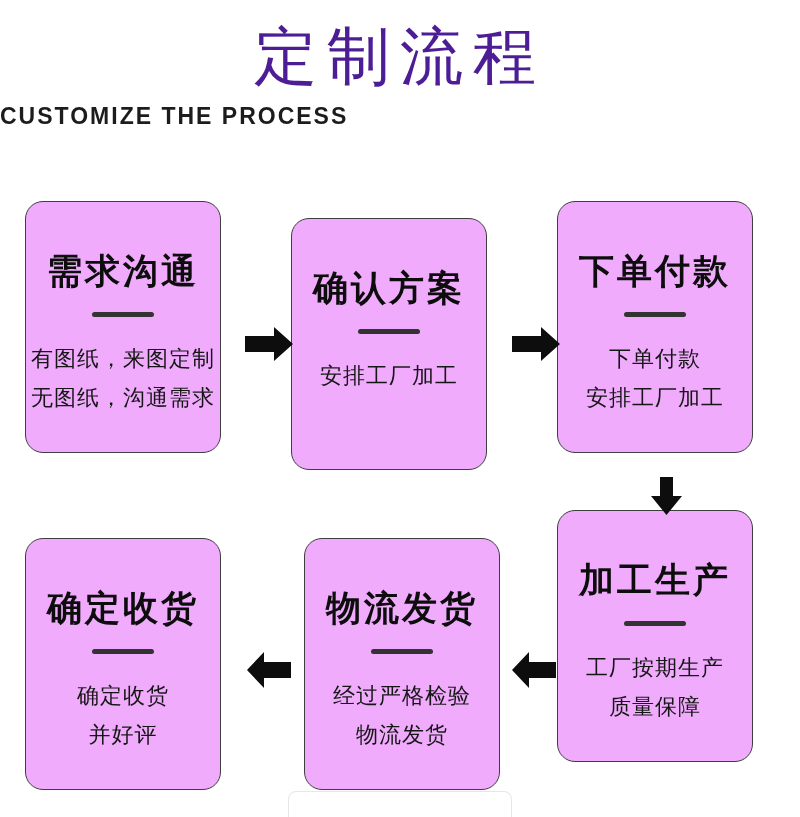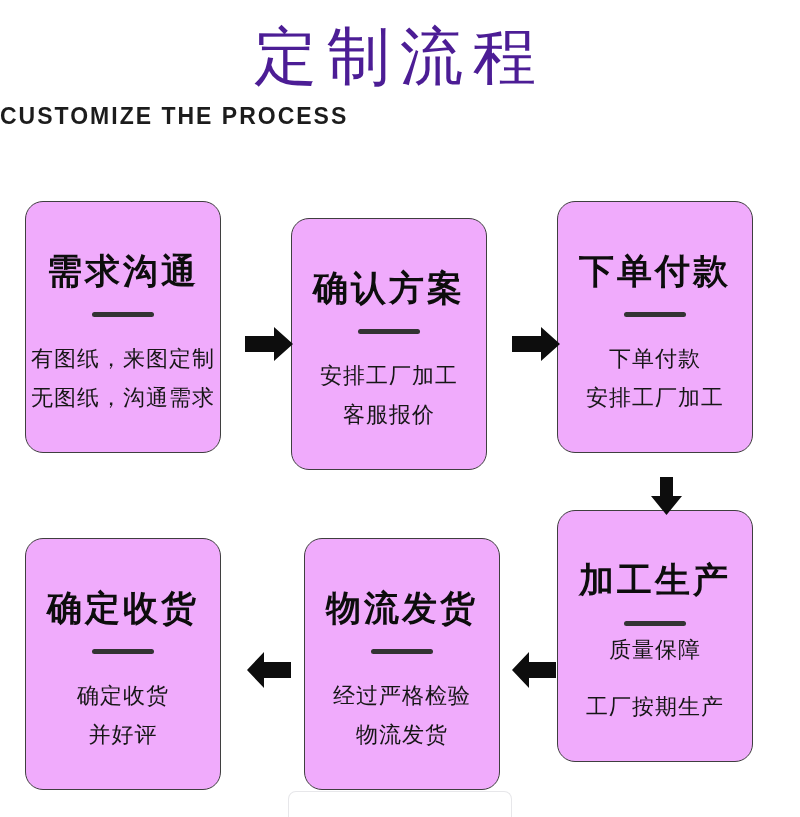--- a/index.html
+++ b/index.html
@@ -105,21 +105,20 @@
     <div class="card-title">需求沟通</div>
     <div class="card-divider"></div>
     <div class="card-line first">有图纸，来图定制</div>
     <div class="card-line second">无图纸，沟通需求</div>
   </div>
 
   <div class="card pos-r1c2">
     <div class="card-title">确认方案</div>
     <div class="card-divider"></div>
     <div class="card-line first">安排工厂加工</div>
-    <div class="card-line second">客服报价</div>
   </div>
 
   <div class="card pos-r1c3">
     <div class="card-title">下单付款</div>
     <div class="card-divider"></div>
     <div class="card-line first">下单付款</div>
     <div class="card-line second">安排工厂加工</div>
   </div>
 
   <div class="card pos-r2c1">
@@ -132,22 +131,22 @@
   <div class="card pos-r2c2">
     <div class="card-title">物流发货</div>
     <div class="card-divider"></div>
     <div class="card-line first">经过严格检验</div>
     <div class="card-line second">物流发货</div>
   </div>
 
   <div class="card pos-r2c3">
     <div class="card-title">加工生产</div>
     <div class="card-divider"></div>
+    <div class="card-line first">工厂按期生产</div>
     <div class="card-line second">质量保障</div>
-    <div class="card-line first">工厂按期生产</div>
   </div>
 
   <div class="arrow arrow-right-1">
     <svg width="48" height="34" viewBox="0 0 48 34">
         <polygon points="0,9 29,9 29,0 48,17 29,34 29,25 0,25" fill="#0d0d0d"></polygon>
       </svg>
   </div>
   <div class="arrow arrow-right-2">
     <svg width="48" height="34" viewBox="0 0 48 34">
         <polygon points="0,9 29,9 29,0 48,17 29,34 29,25 0,25" fill="#0d0d0d"></polygon>

